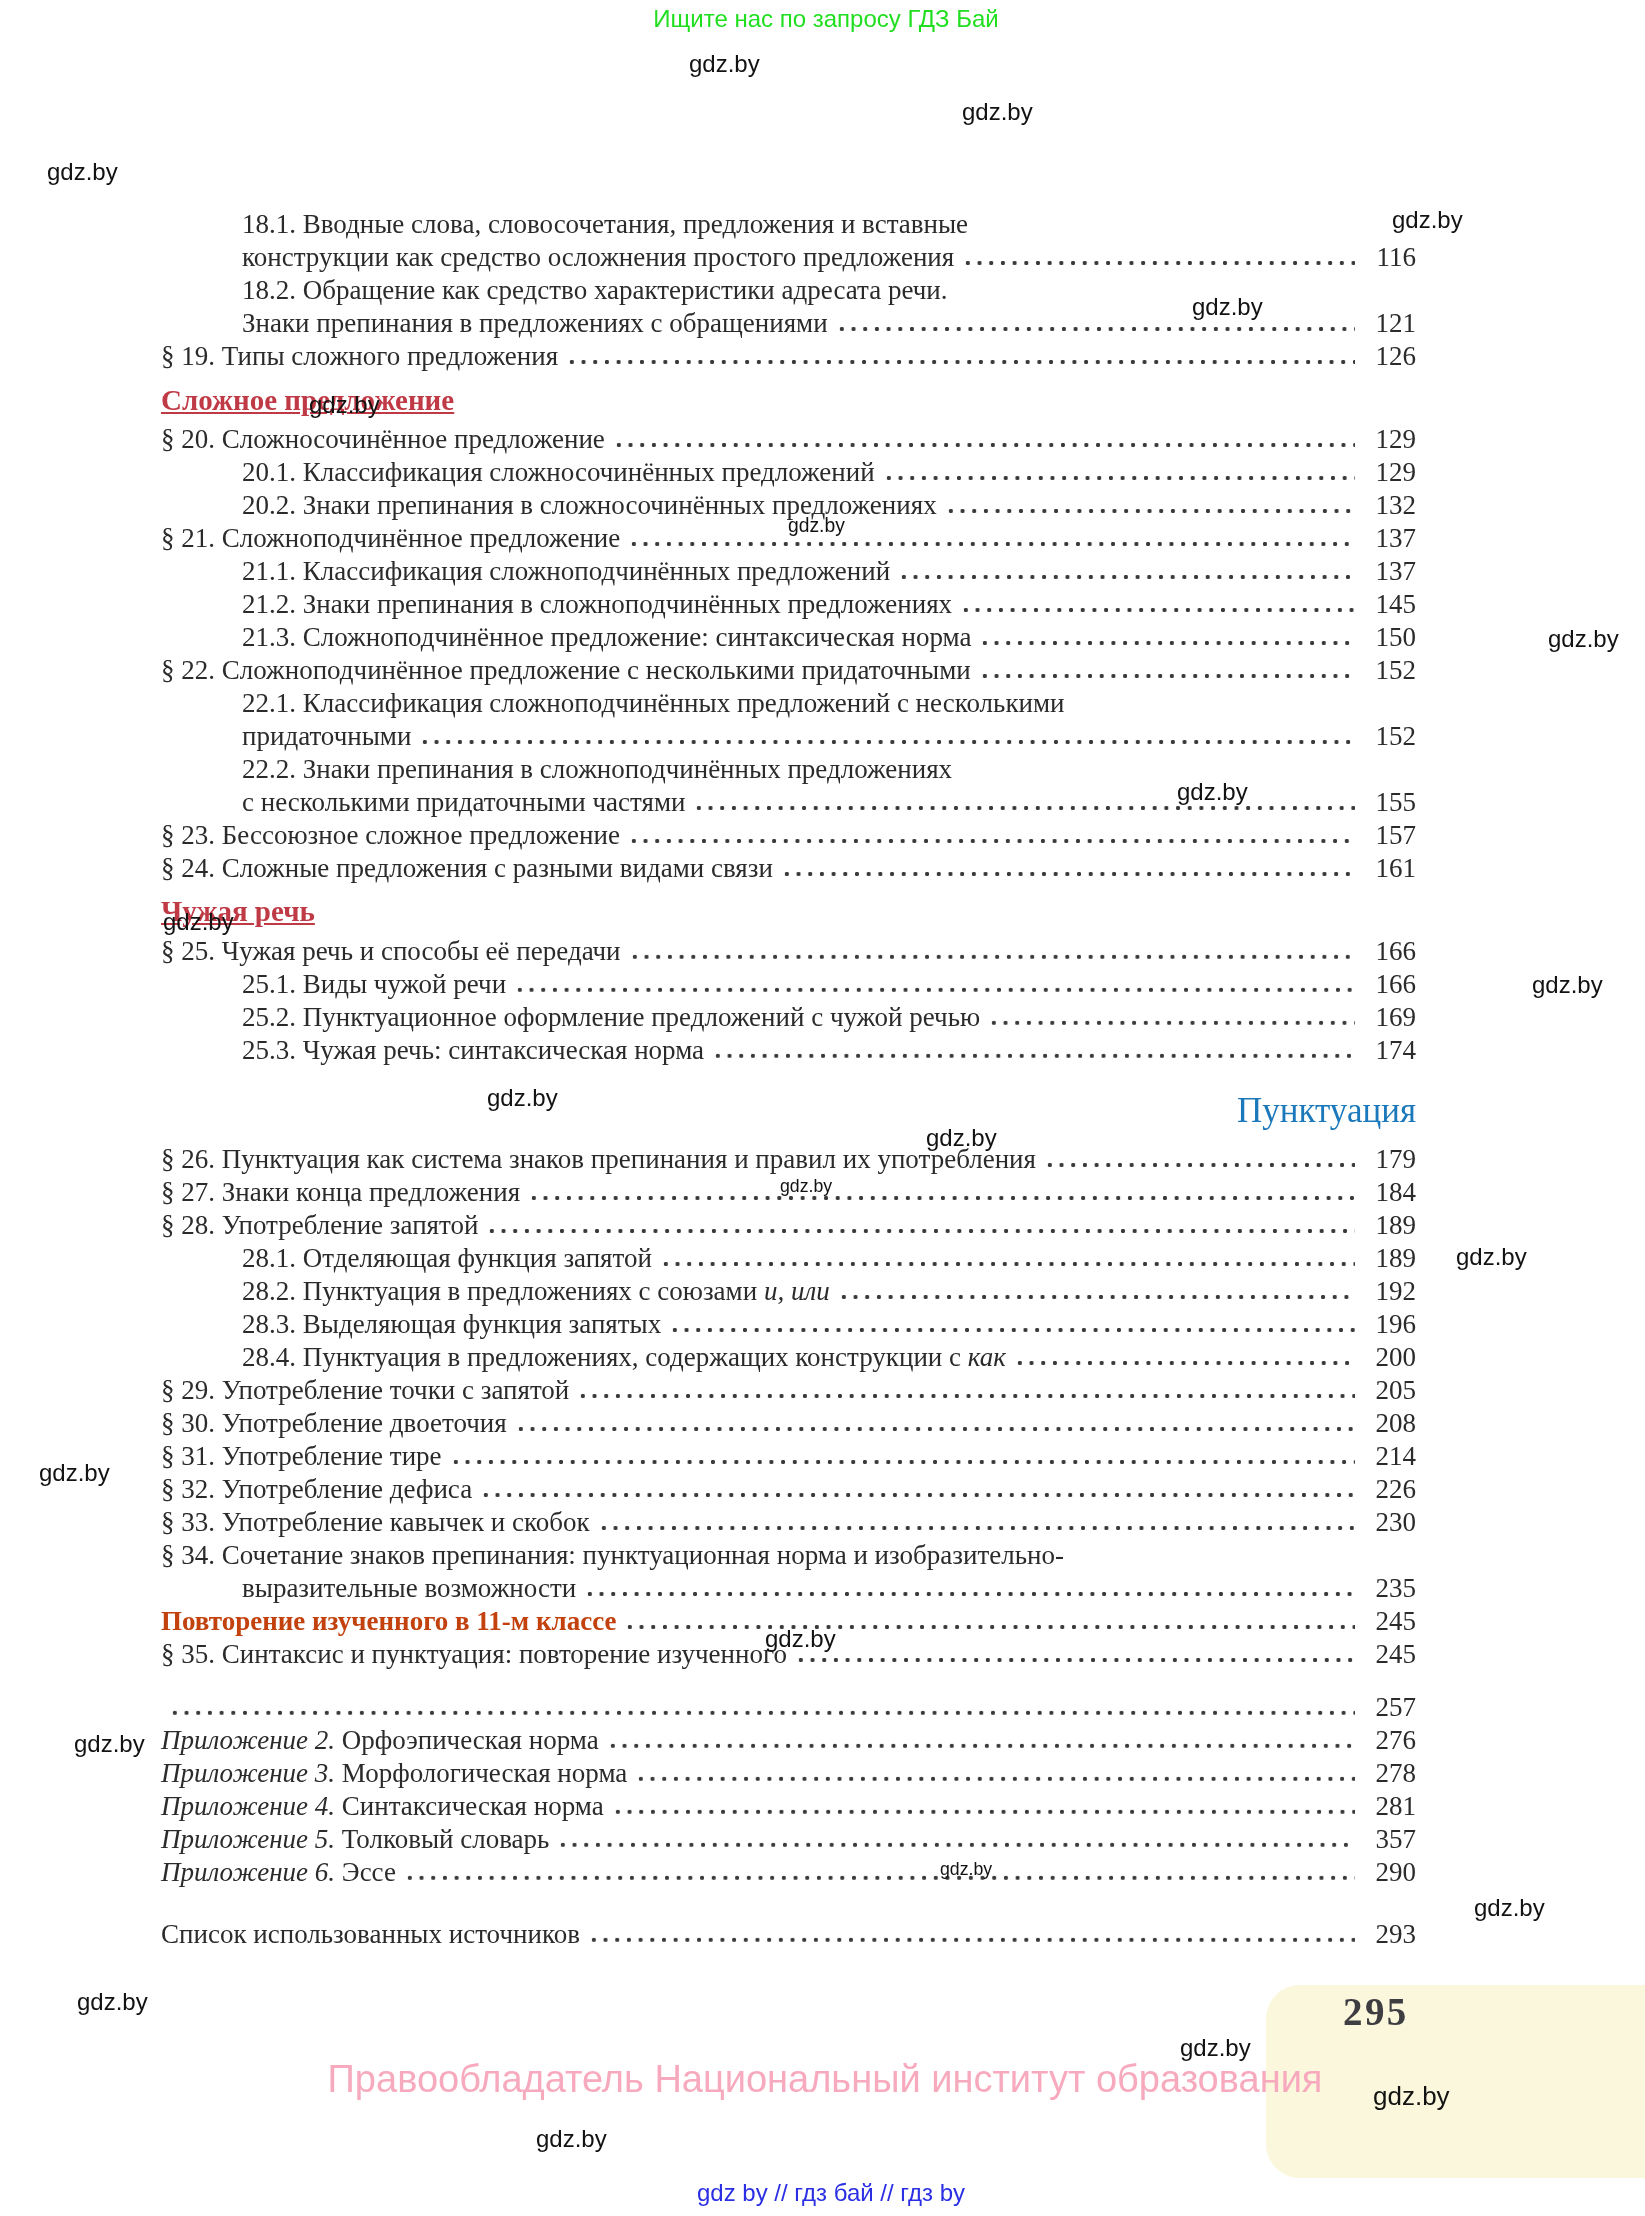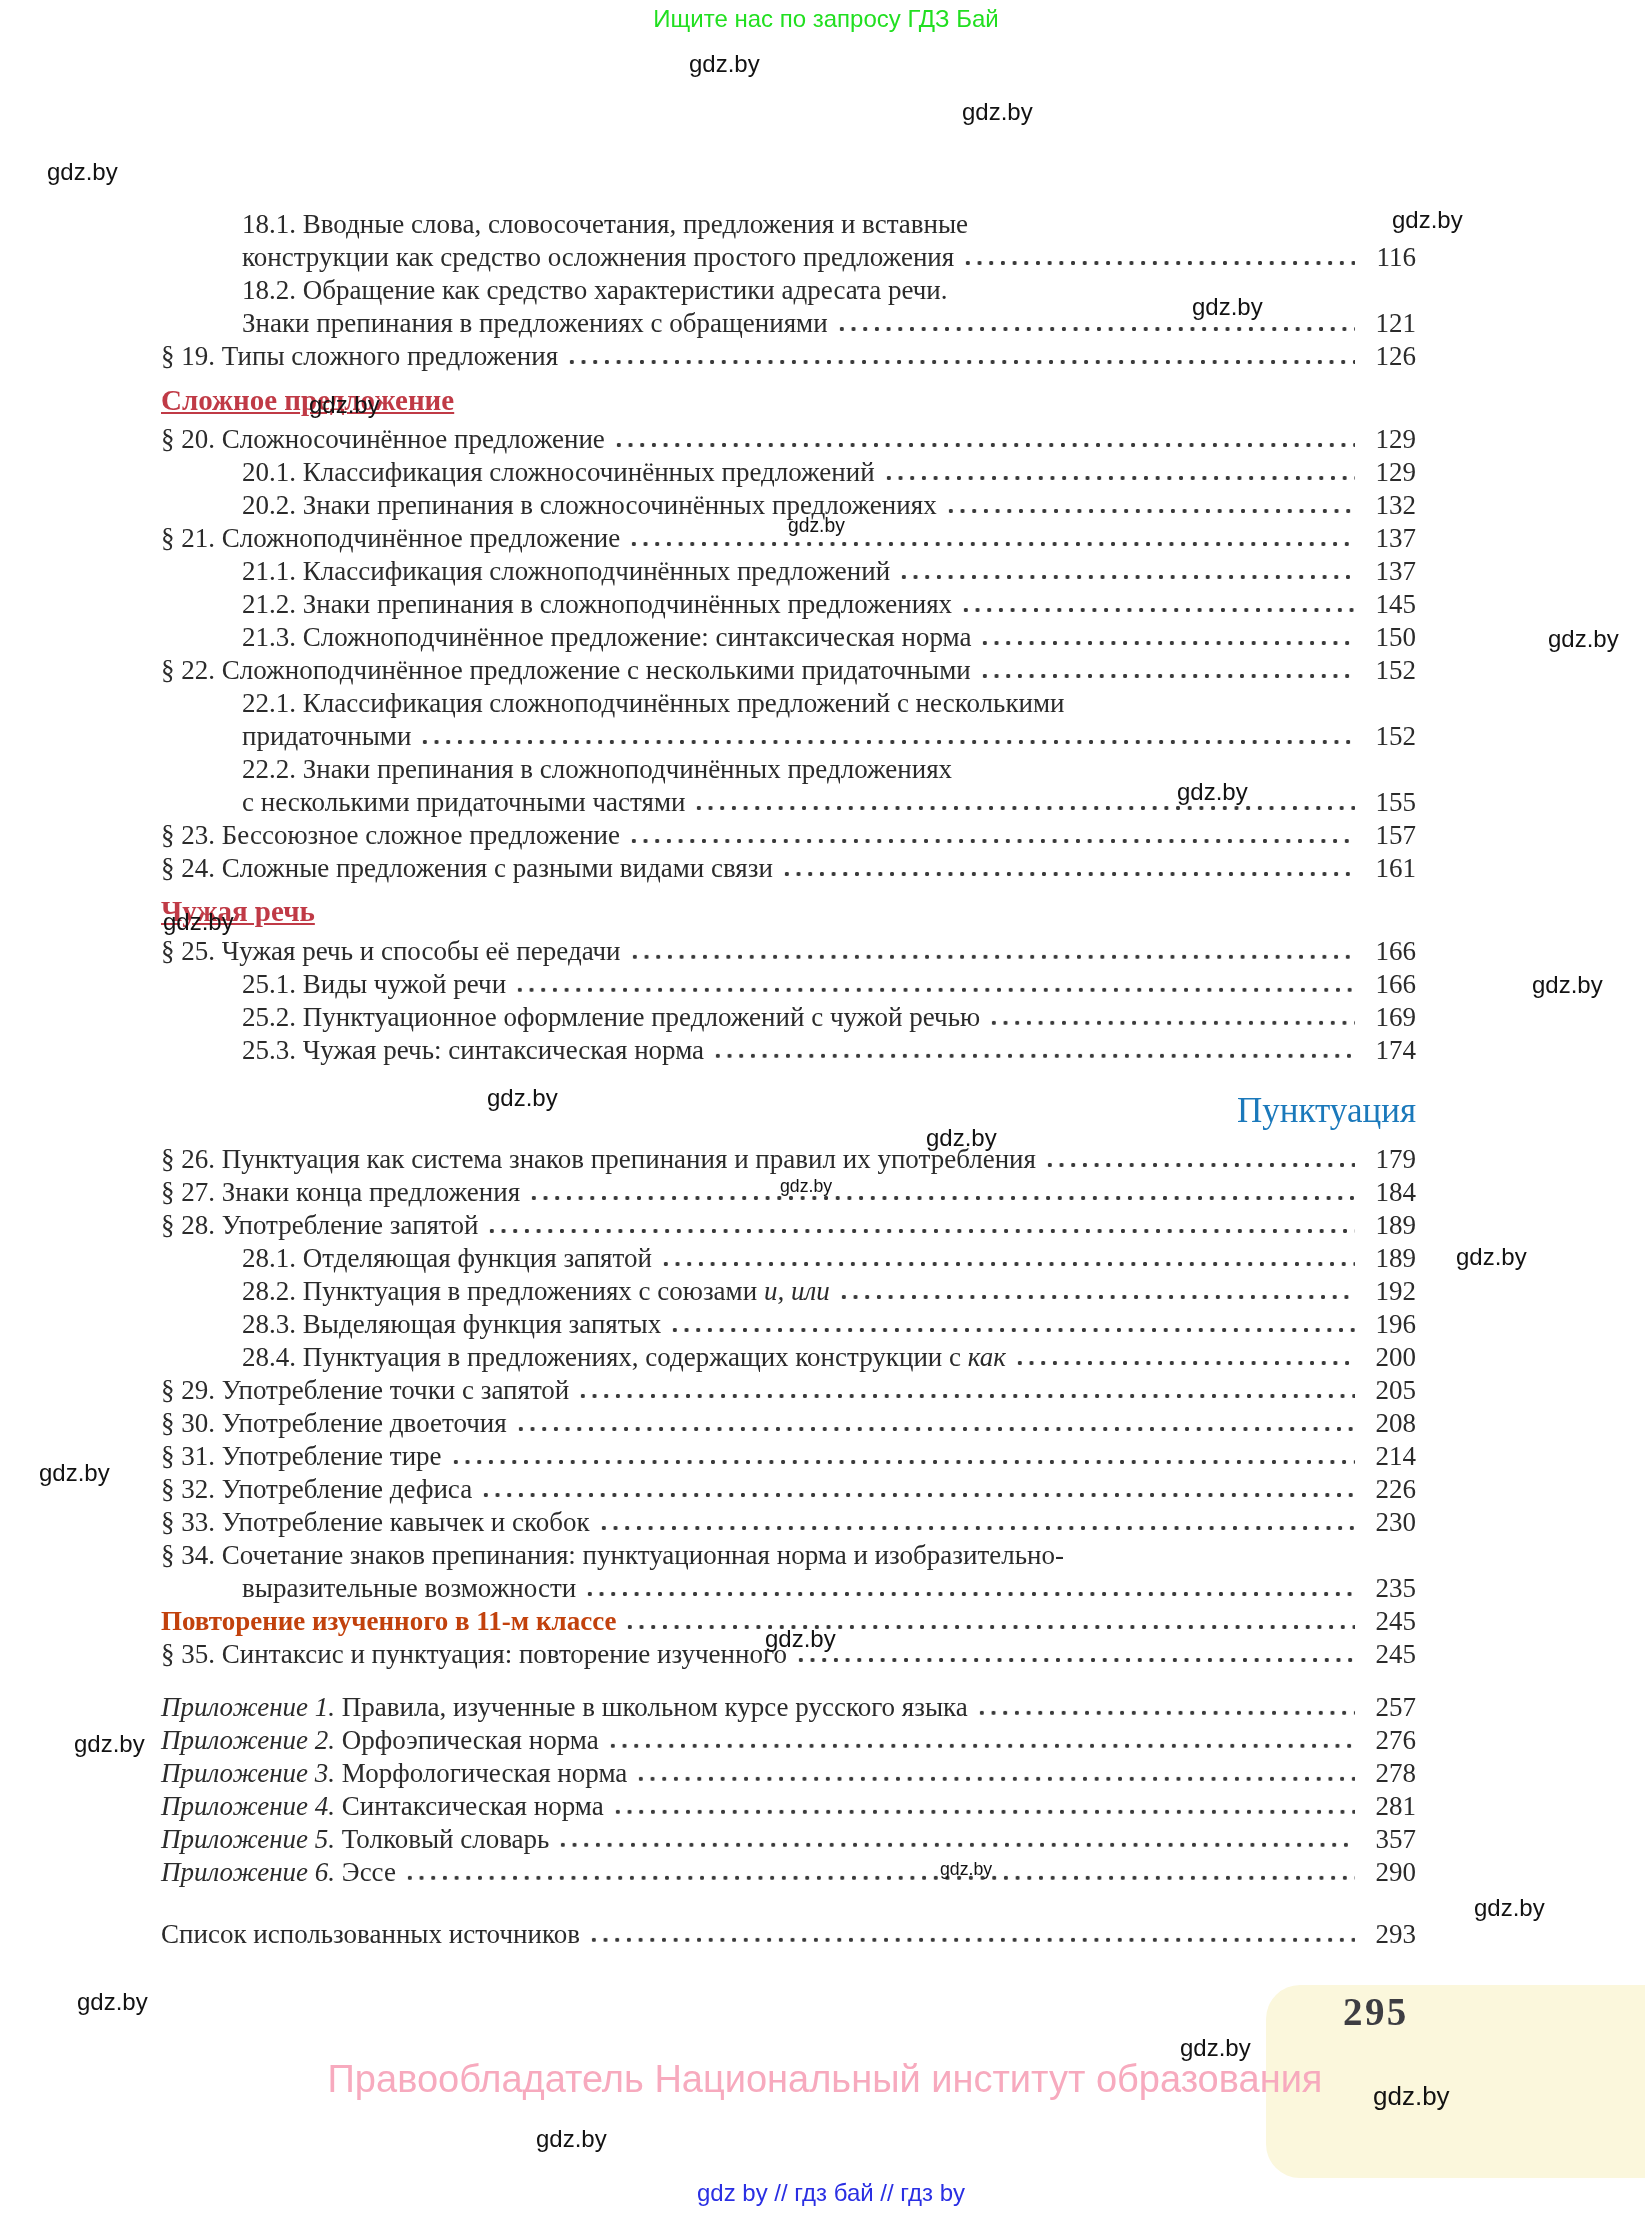--- a/index.html
+++ b/index.html
@@ -265,21 +265,20 @@
         <span class="t em-blue">Повторение изученного в 11-м классе</span>
         <span class="dots"></span>
         <span class="pg">245</span>
       </div>
       <div class="row">
         <span class="t">§ 35. Синтаксис и пунктуация: повторение изученного</span>
         <span class="dots"></span>
         <span class="pg">245</span>
       </div>
       <div class="row gap">
-        <span class="t"><i>Приложение 1.</i> Правила, изученные в школьном курсе русского языка</span>
         <span class="dots"></span>
         <span class="pg">257</span>
       </div>
       <div class="row">
         <span class="t"><i>Приложение 2.</i> Орфоэпическая норма</span>
         <span class="dots"></span>
         <span class="pg">276</span>
       </div>
       <div class="row">
         <span class="t"><i>Приложение 3.</i> Морфологическая норма</span>

